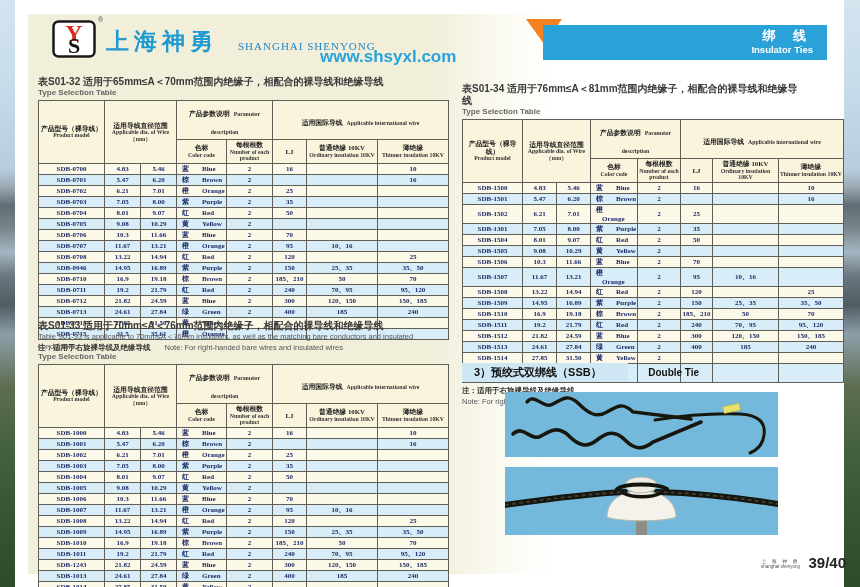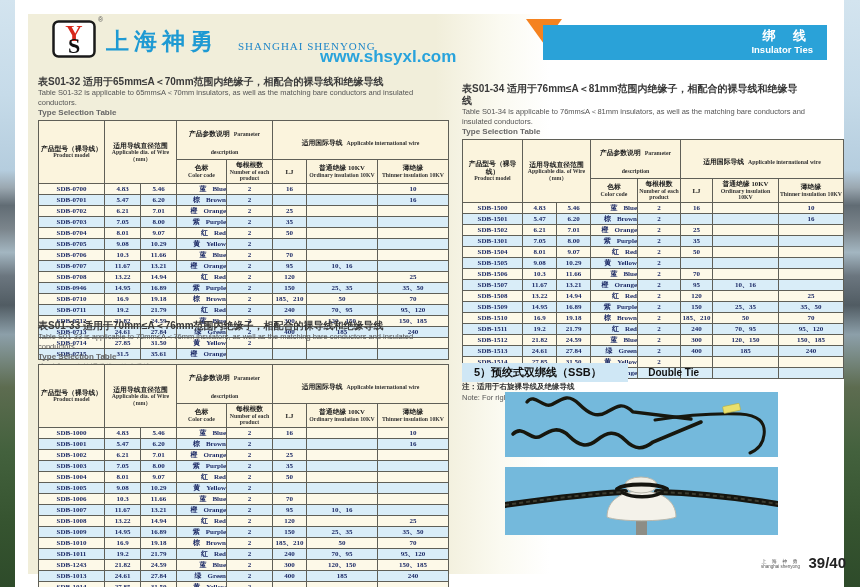--- a/index.html
+++ b/index.html
@@ -51,21 +51,21 @@
   .w-left  { width:410px; }
   .w-right { width:381px; }
   th,td { border:1px solid #5f5f57; text-align:center; vertical-align:middle; }
   th { background:#fbf4dd; padding:1px 0; }
   td { height:9px; font-size:7px; font-weight:bold; color:#1c2a66; padding:0; }
   tbody tr       { background:#fdf9e8; }
   tbody tr.alt   { background:#d9edf8; }
   .h1  { font-size:6.8px; font-weight:bold; color:#222; line-height:7.5px; }
   .h2  { font-size:5.8px; font-weight:bold; color:#333; line-height:6.5px; }
   .h2i { font-size:5.8px; font-weight:bold; color:#333; }
-  td.cc { text-align:right; }
+  td.cc { text-align:left; padding-left:5px; }
   .cc-cn { display:inline-block; width:14px; }
   .cc-en { margin-left:6px; }
 
   .note { margin-top:3px; font-size:7.5px; line-height:9px; }
   .note .n-cn { font-weight:bold; color:#333; }
   .note .n-en { color:#555; margin-left:14px; }
   .note.stacked .n-en { display:block; margin-left:0; margin-top:2px; }
 
   
   #dt-header { position:absolute; left:434px; top:348px; width:381px; }
@@ -106,21 +106,20 @@
   <div class="brand-en">SHANGHAI SHENYONG</div>
   <div class="website">www.shsyxl.com</div>
   <div class="banner-tri"></div>
   <div class="banner">
     <div class="banner-cn">绑  线</div>
     <div class="banner-en">Insulator Ties</div>
   </div>
 
   <div class="sec" style="left:10px; top:62px; width:410px;">
     <div class="tbl-title">表S01-32 适用于65mm≤A＜70mm范围内绝缘子，相配合的裸导线和绝缘导线</div>
-    <div class="tbl-sub">Table S01-32 is applicable to 65mm≤A＜70mm insulators, as well as the matching bare conductors and insulated conductors.</div>
     <div class="tbl-type">Type Selection Table</div>
     <table class="w-left">
       <colgroup>
           <col style="width:66px">
           <col style="width:36px">
           <col style="width:36px">
           <col style="width:50px">
           <col style="width:46px">
           <col style="width:34px">
           <col style="width:71px">
@@ -544,21 +543,20 @@
             <td></td>
             <td></td>
           </tr>
         </tbody>
     </table>
 
   </div>
 
   <div class="sec" style="left:434px; top:69px; width:344px;">
     <div class="tbl-title">表S01-34 适用于76mm≤A＜81mm范围内绝缘子，相配合的裸导线和绝缘导线</div>
-    <div class="tbl-sub">Table S01-34 is applicable to 76mm≤A＜81mm insulators, as well as the matching bare conductors and insulated conductors.</div>
     <div class="tbl-type">Type Selection Table</div>
     <table class="w-right">
       <colgroup>
           <col style="width:60px">
           <col style="width:34px">
           <col style="width:34px">
           <col style="width:47px">
           <col style="width:43px">
           <col style="width:32px">
           <col style="width:66px">
@@ -768,21 +766,21 @@
             <td></td>
           </tr>
         </tbody>
     </table>
     <div class="note stacked">
       <span class="n-cn">注：适用于右旋裸导线及绝缘导线</span><span class="n-en">Note: For right-handed bare wires and insulated wires</span>
     </div>
   </div>
 
   <div id="dt-header">
-    <span class="dt-hl">5）预绞式双绑线（SSB）</span>
+    <span class="dt-hl">3）预绞式双绑线（SSB）</span>
     <span class="dt-en">Double Tie</span>
   </div>
 
   <svg id="photo1" class="photo" width="273" height="65" viewBox="0 0 273 65">
     <rect width="273" height="65" fill="#74b9dc"></rect>
     <path d="M22,10 C30,0 38,18 48,12 S64,2 74,12 S92,26 102,20 S118,10 128,20 L186,27" fill="none" stroke="#17170e" stroke-width="3.4" stroke-linecap="round"></path>
     <path d="M8,42 C18,32 26,50 36,44 S54,34 64,44 S82,56 92,48 S110,38 120,48 S138,58 148,50 L196,30" fill="none" stroke="#17170e" stroke-width="3.6" stroke-linecap="round"></path>
     <path d="M150,28 C175,24 205,21 235,22 C253,23 261,30 259,43 C258,52 252,58 245,61" fill="none" stroke="#17170e" stroke-width="3" stroke-linecap="round"></path>
     <rect x="218" y="13" width="17" height="7" rx="1" transform="rotate(-12 226 16)" fill="#e9e06d" stroke="#b8ad3e" stroke-width="0.6"></rect>
   </svg>

